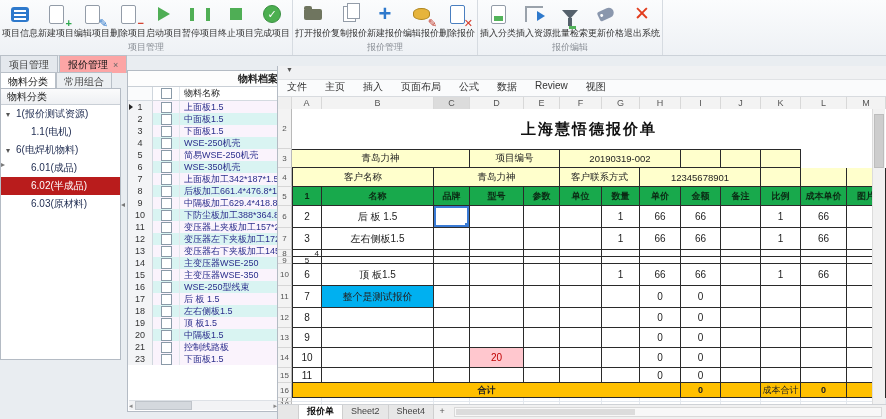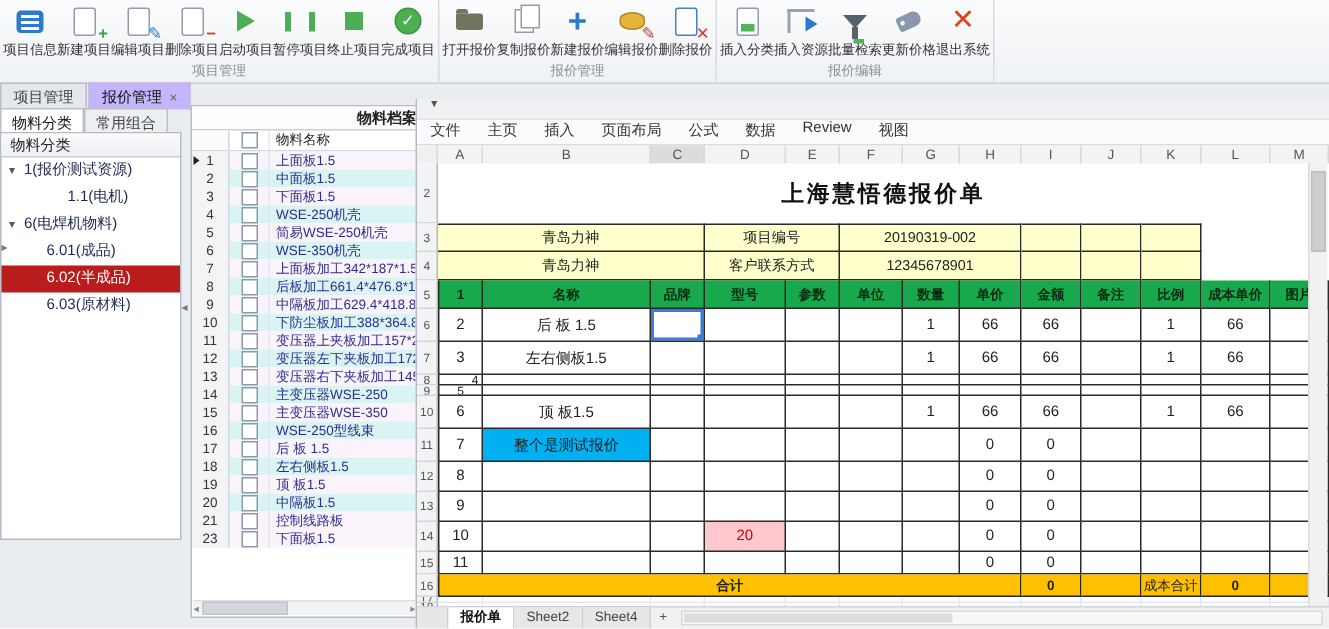--- a/index.html
+++ b/index.html
@@ -43,21 +43,21 @@
   .i-funnel::after{content:"";position:absolute;left:-2px;top:-1px;width:4px;height:8px;background:#55616c;}
   .i-funnel::before{content:"";position:absolute;left:-1px;top:7px;width:7px;height:3px;background:#52b35a;}
   .i-tag{width:16px;height:10px;background:#8a97ad;border-radius:2px 5px 5px 2px;transform:rotate(-25deg);}
   .i-tag::before{content:"";position:absolute;left:2px;top:3px;width:3px;height:3px;border-radius:50%;background:#fff;}
   .i-exit{color:#e23d1e;font-size:19px;font-weight:bold;line-height:18px;}
 
   
   .doc-tabs{position:absolute;top:55px;left:0;height:17px;display:flex;}
   .dtab{padding:2px 8px 0 8px;font-size:10px;background:#e4e8ed;border:1px solid #b9c0c8;border-bottom:none;
         color:#444;margin-right:1px;height:15px;}
-  .dtab.active{background:#c4b5fd;color:#111;}
+  .dtab.active{background:#fca5a5;color:#111;}
   .dtab .x{margin-left:5px;color:#666;font-size:9px;}
   .sub-tabs{position:absolute;top:72px;left:0;height:16px;display:flex;}
   .stab{padding:2px 7px 0 7px;font-size:10px;background:#eceff2;border:1px solid #b9c0c8;color:#444;height:14px;}
   .stab.active{background:#fff;color:#111;border-bottom-color:#fff;}
   .tree-box{position:absolute;top:88px;left:0;width:119px;bottom:59px;background:#fff;border:1px solid #b4bbc4;}
   .tree-hd{height:14px;background:linear-gradient(#fbfbfc,#eef0f3);border-bottom:1px solid #c9cfd6;
            padding:1px 0 0 6px;font-size:10px;color:#222;}
   .titem{height:18px;line-height:18px;white-space:nowrap;overflow:hidden;color:#1d2a4f;cursor:default;}
   .titem .arr{display:inline-block;width:10px;color:#555;font-size:8px;}
   .titem.selected{background:#b91c1c;color:#fff;}
@@ -271,21 +271,21 @@
 
   <div class="sub-tabs">
     <div class="stab active">物料分类</div>
     <div class="stab">常用组合</div>
   </div>
 
   <div class="tree-box">
     <div class="tree-hd">物料分类</div>
     <div id="tree-list">
         <div class="titem" style="padding-left: 5px;"><span class="arr">▾</span><span>1(报价测试资源)</span></div>
-        <div class="titem" style="padding-left: 34px;"><span class="arr"></span><span>1.1(电机)</span></div>
+        <div class="titem" style="padding-left: 20px;"><span class="arr"></span><span>1.1(电机)</span></div>
         <div class="titem" style="padding-left: 5px;"><span class="arr">▾</span><span>6(电焊机物料)</span></div>
         <div class="titem" style="padding-left: 20px;"><span class="arr"></span><span>6.01(成品)</span></div>
         <div class="titem selected" style="padding-left: 20px;"><span class="arr"></span><span>6.02(半成品)</span></div>
         <div class="titem" style="padding-left: 20px;"><span class="arr"></span><span>6.03(原材料)</span></div>
       </div>
   </div>
   <span class="split-arrow" style="left:1px;top:160px;">▸</span>
   <span class="split-arrow" style="left:121px;top:200px;">◂</span>
 
   <div class="mid">
@@ -499,20 +499,21 @@
           <div class="rh">3</div>
           <div class="sc" style="grid-column: span 3;">青岛力神</div>
           <div class="sc" style="grid-column: span 2;">项目编号</div>
           <div class="sc" style="grid-column: span 3;">20190319-002</div>
           <div class="sc" style="grid-column: span 1;"></div>
           <div class="sc" style="grid-column: span 1;"></div>
           <div class="sc" style="grid-column: span 1;"></div>
         </div>
         <div class="srow cols14 bordered yellow" style="height: 19px;">
           <div class="rh">4</div>
+          <div class="sc first" style="grid-column: span 2;">客户名称</div>
           <div class="sc" style="grid-column: span 3;">青岛力神</div>
           <div class="sc" style="grid-column: span 2;">客户联系方式</div>
           <div class="sc" style="grid-column: span 3;">12345678901</div>
           <div class="sc" style="grid-column: span 1;"></div>
           <div class="sc" style="grid-column: span 1;"></div>
           <div class="sc" style="grid-column: span 1;"></div>
         </div>
         <div class="srow cols14 bordered green" style="height: 19px;">
           <div class="rh">5</div>
           <div class="sc first">1</div>

